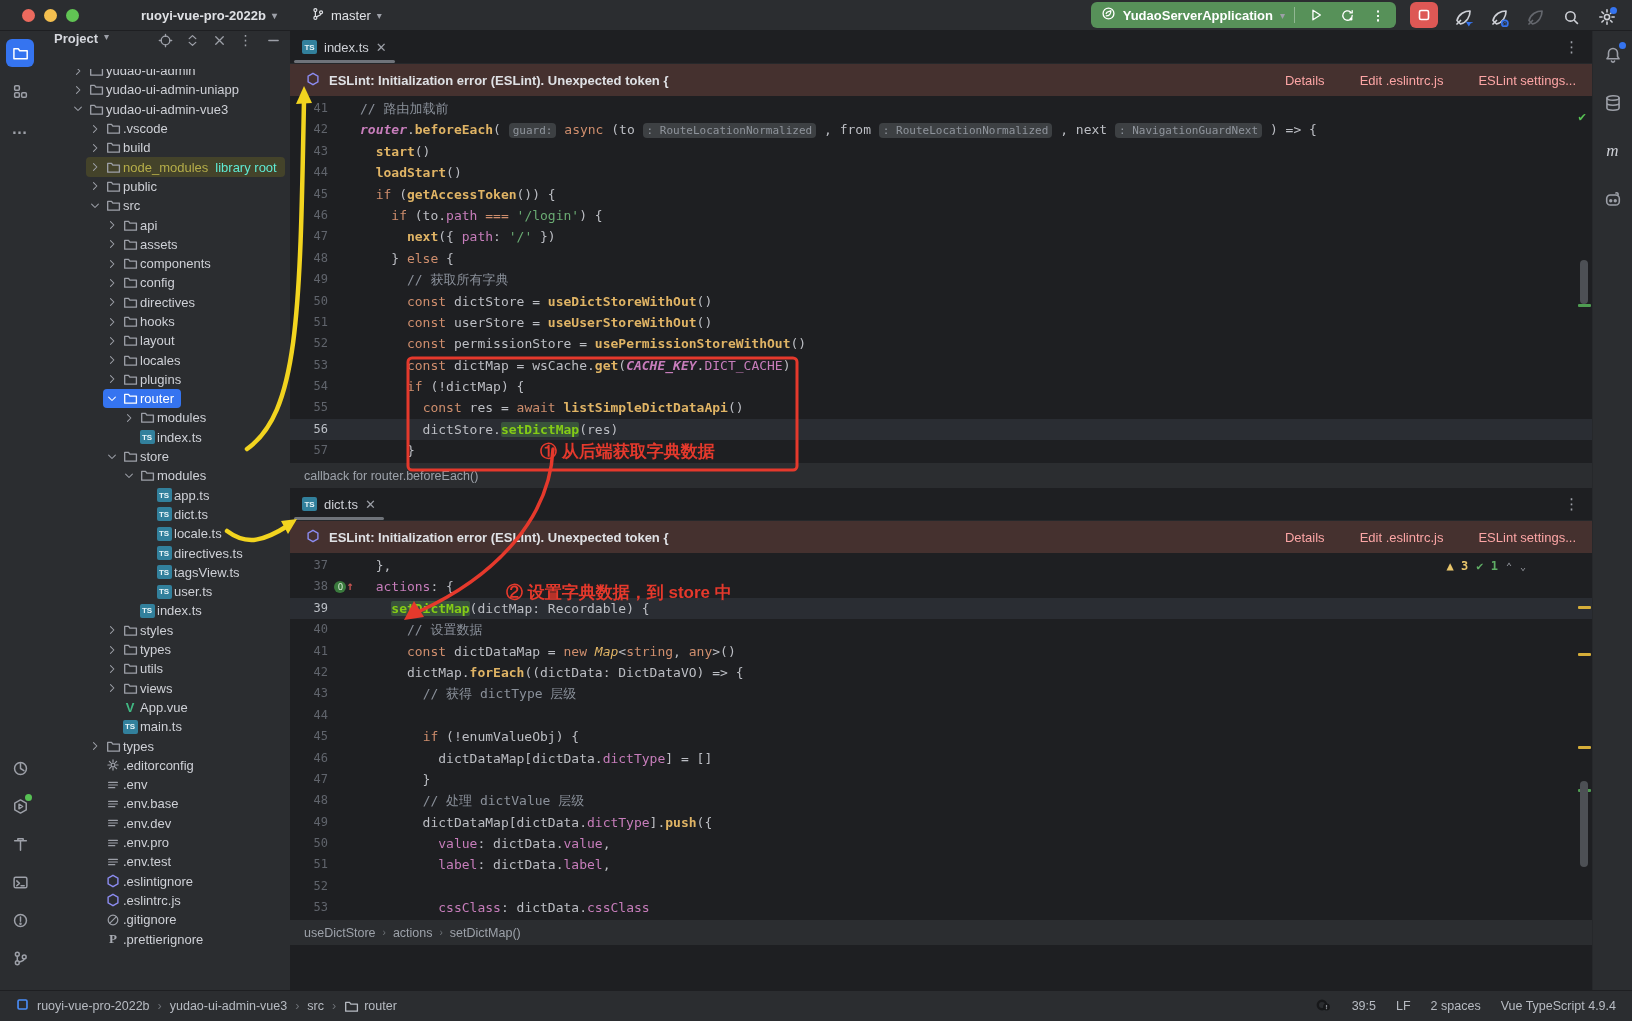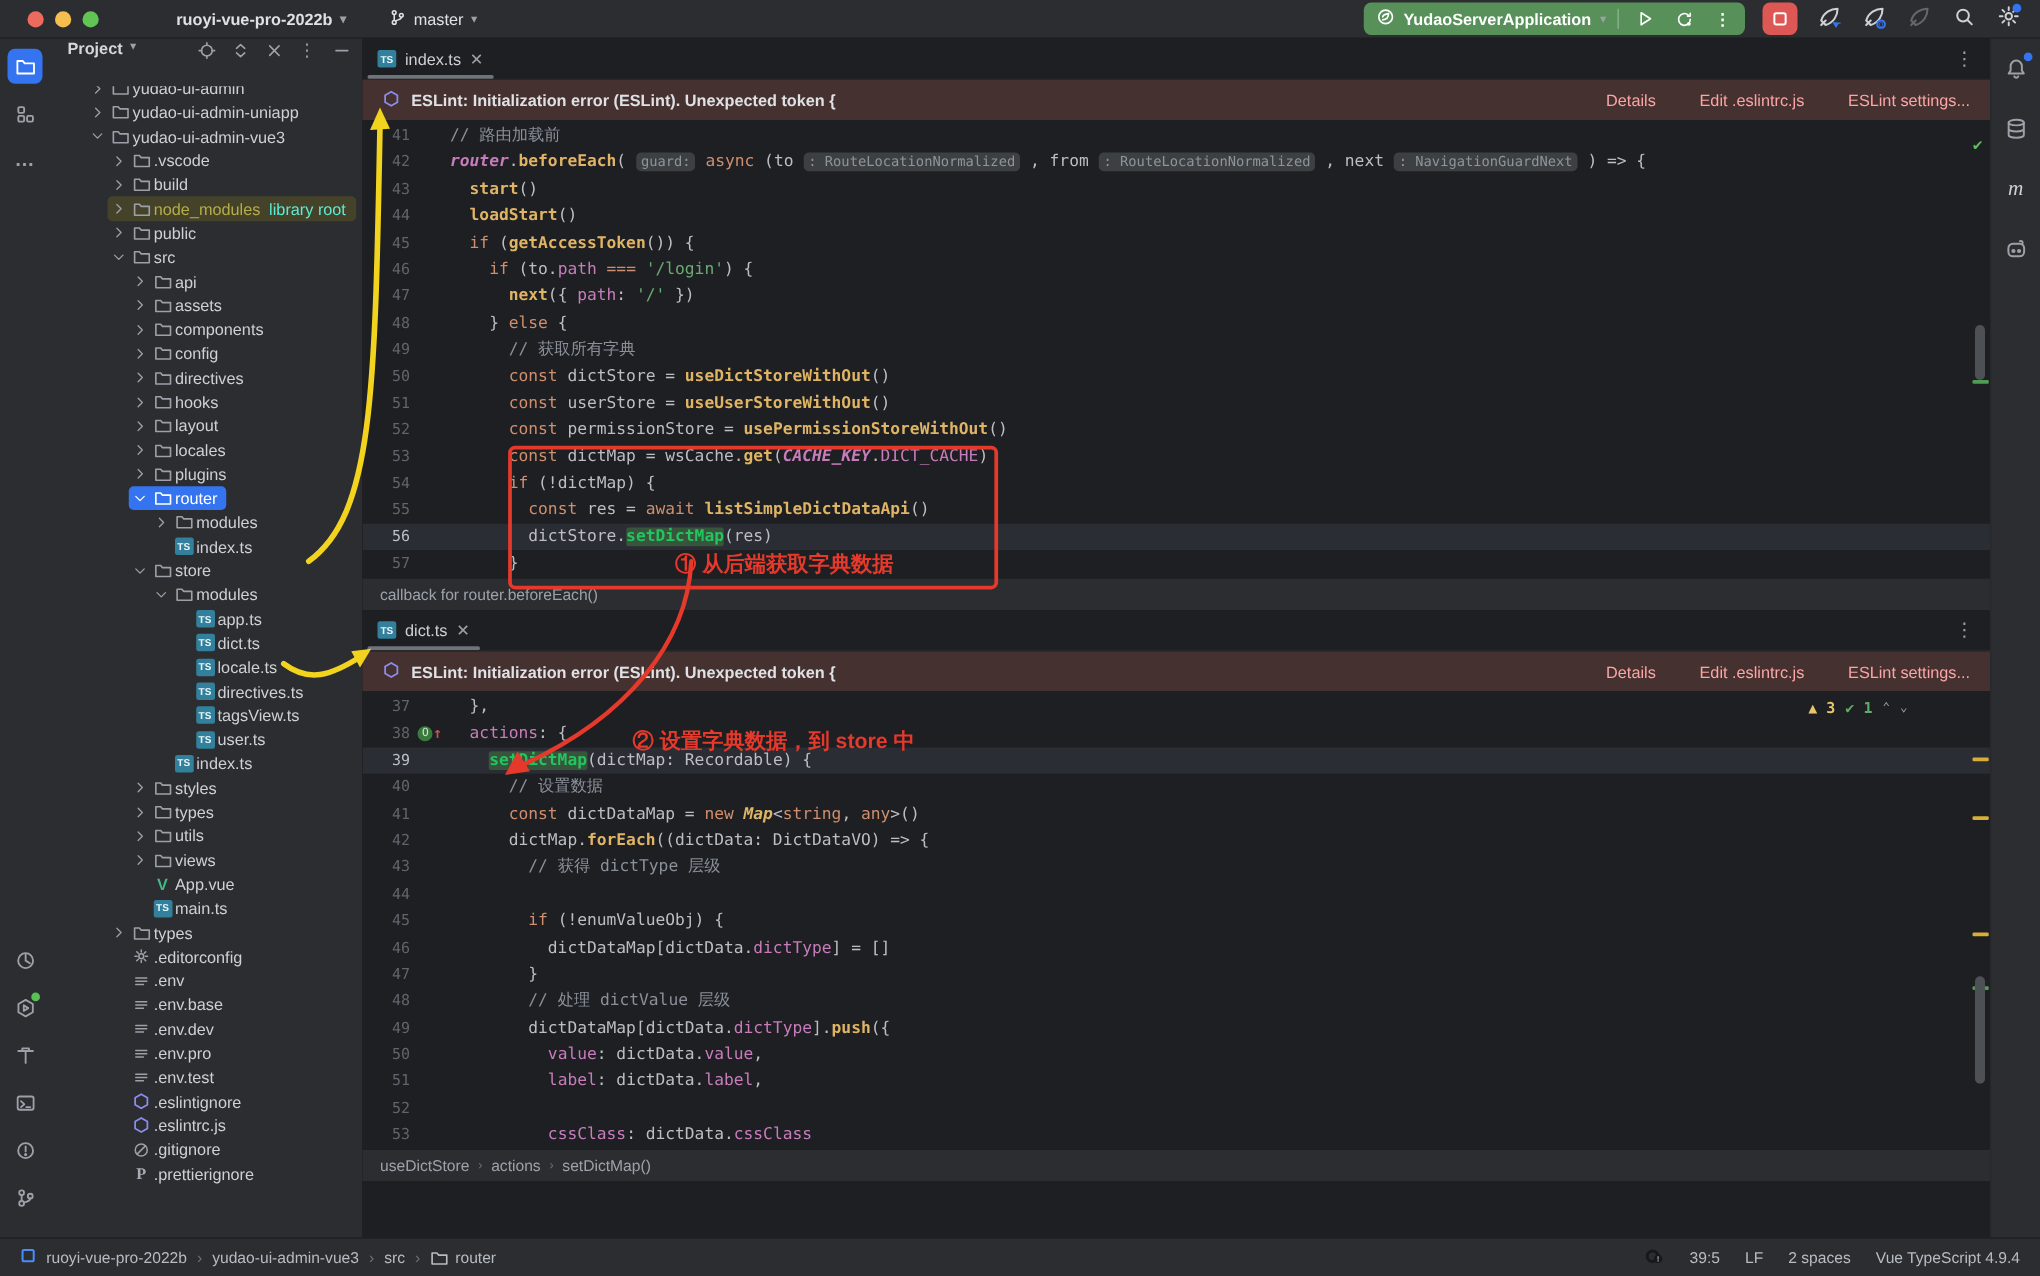--- a/index.html
+++ b/index.html
@@ -6,21 +6,21 @@
   html,body{margin:0;padding:0}
   body{width:1632px;height:1021px;background:#1e1f22;font-family:"Liberation Sans",sans-serif;color:#ced0d6;overflow:hidden;position:relative;font-size:13px}
   
   .titlebar{position:absolute;top:0;left:0;width:1632px;height:31px;background:#2b2d30;border-bottom:1px solid #1e1f22;display:flex;align-items:center}
   .traffic{display:flex;gap:9px;margin-left:22px}
   .traffic span{width:13px;height:13px;border-radius:50%}
   .tl-red{background:#ec6a5e}.tl-yellow{background:#f4bf4f}.tl-green{background:#61c454}
   .tb-chip{display:flex;align-items:center;gap:6px;color:#dfe1e5;font-weight:700;margin-left:62px;cursor:default}
   .tb-branch{display:flex;align-items:center;gap:6px;color:#dfe1e5;font-weight:400;margin-left:34px}
   .chev{color:#9da0a8;font-size:10px}
-  .tb-right{margin-left:auto;display:flex;align-items:flex-start;gap:14px;margin-right:14px}
+  .tb-right{margin-left:auto;display:flex;align-items:flex-end;gap:14px;margin-right:14px}
   .run-pill{display:flex;align-items:center;height:26px;background:#579159;border-radius:6px;padding:0 6px 0 10px;color:#fff;gap:7px}
   .run-pill .cfg{font-weight:600}
   .pill-div{width:1px;height:16px;background:rgba(255,255,255,.35);margin:0 2px}
   .pill-btn{display:flex;align-items:center;justify-content:center;width:24px;height:22px;border-radius:4px;color:#fff}
   .stop-btn{width:28px;height:26px;background:#dd5855;border-radius:6px;display:flex;align-items:center;justify-content:center}
   .tb-ic{width:22px;height:22px;display:flex;align-items:center;justify-content:center;color:#ced0d6;position:relative}
   .tb-ic.dim{color:#64676d}
   .blue-dot{position:absolute;top:1px;right:1px;width:7px;height:7px;border-radius:50%;background:#3574f0}
   
   .abar-left{position:absolute;top:31px;left:0;width:40px;height:959px;background:#2b2d30;display:flex;flex-direction:column;align-items:center;padding:8px 0}
@@ -61,23 +61,23 @@
   .banner a{color:#fca5a5;text-decoration:none;margin-left:26px}
   .codearea{position:relative;background:#1e1f22;padding-top:2px;height:366px;overflow:hidden;font-family:"DejaVu Sans Mono",monospace;font-size:13px}
   .line{height:21.4px;line-height:21.4px;white-space:pre;display:flex}
   .line .ln{display:inline-block;width:38px;text-align:right;color:#60646c;font-size:12px;flex:none}
   .line .g2{display:inline-block;width:32px;flex:none;text-align:center;font-size:11px}
   .line code{font-family:inherit}
   .line.cur{background:#2a2d33}
   .line.cur .ln{color:#bcc0c7}
   .sp{color:#bcbec4}.sk{color:#cf8e6d}.sf{color:#e0b465;font-weight:600}.ss{color:#6aab73}
   .sc{color:#8a909a}.spr{color:#c77dbb}.spi{color:#c77dbb;font-style:italic;font-weight:700}
-  .sti{color:#e0b465;font-style:italic;font-weight:700}
+  .sti{color:#e0b465;font-style:italic;font-weight:400}
   .sh{background:#3d4043;color:#8f949c;border-radius:4px;padding:1px 4px;font-size:11px}
-  .shl{color:#22c55e;background:#39543c;font-weight:600;border-radius:2px}
+  .shl{color:#84cc16;background:#39543c;font-weight:600;border-radius:2px}
   .g-ovr{display:inline-flex;width:12px;height:12px;border-radius:50%;background:#3a7a3d;color:#cfe8cf;font-size:9px;align-items:center;justify-content:center;vertical-align:middle}
   .g-up{color:#c75450;font-weight:700;font-size:12px;vertical-align:middle}
   .crumbbar{height:26px;background:#2b2d30;border-top:1px solid #1e1f22;display:flex;align-items:center;padding-left:14px;color:#9da2aa;font-size:12.5px;gap:7px}
   .crumbbar .sep{color:#6e7277;font-size:10px}
   .filler{flex:1;background:#1e1f22}
   
   .thumb{position:absolute;width:8px;border-radius:4px;background:#4d5055;right:4px}
   .mark{position:absolute;width:13px;height:3px;right:1px;border-radius:1px}
   .mk-y{background:#d6ae39}.mk-g{background:#4f9d52}
   .ok-check{position:absolute;right:6px;color:#57c154;font-size:13px;font-weight:700}

